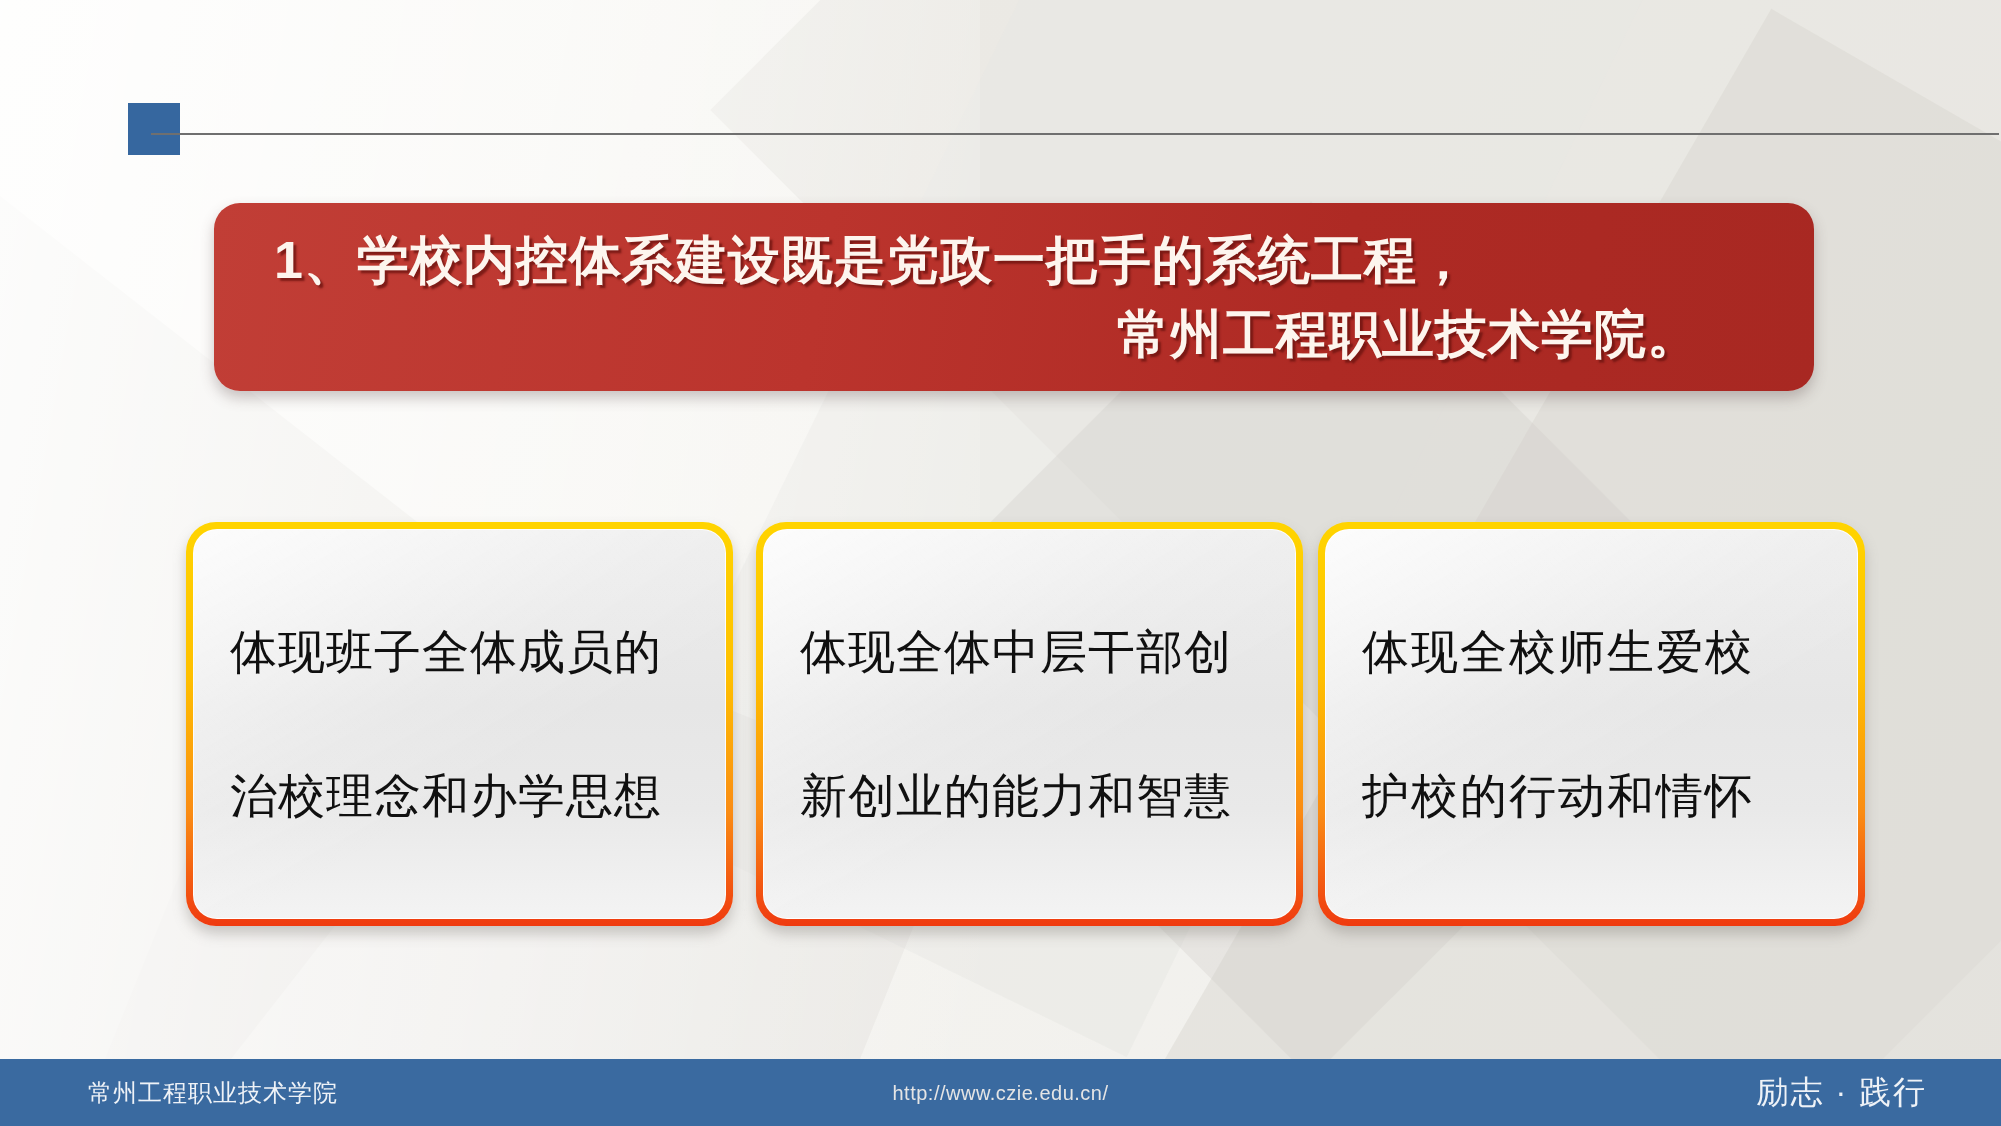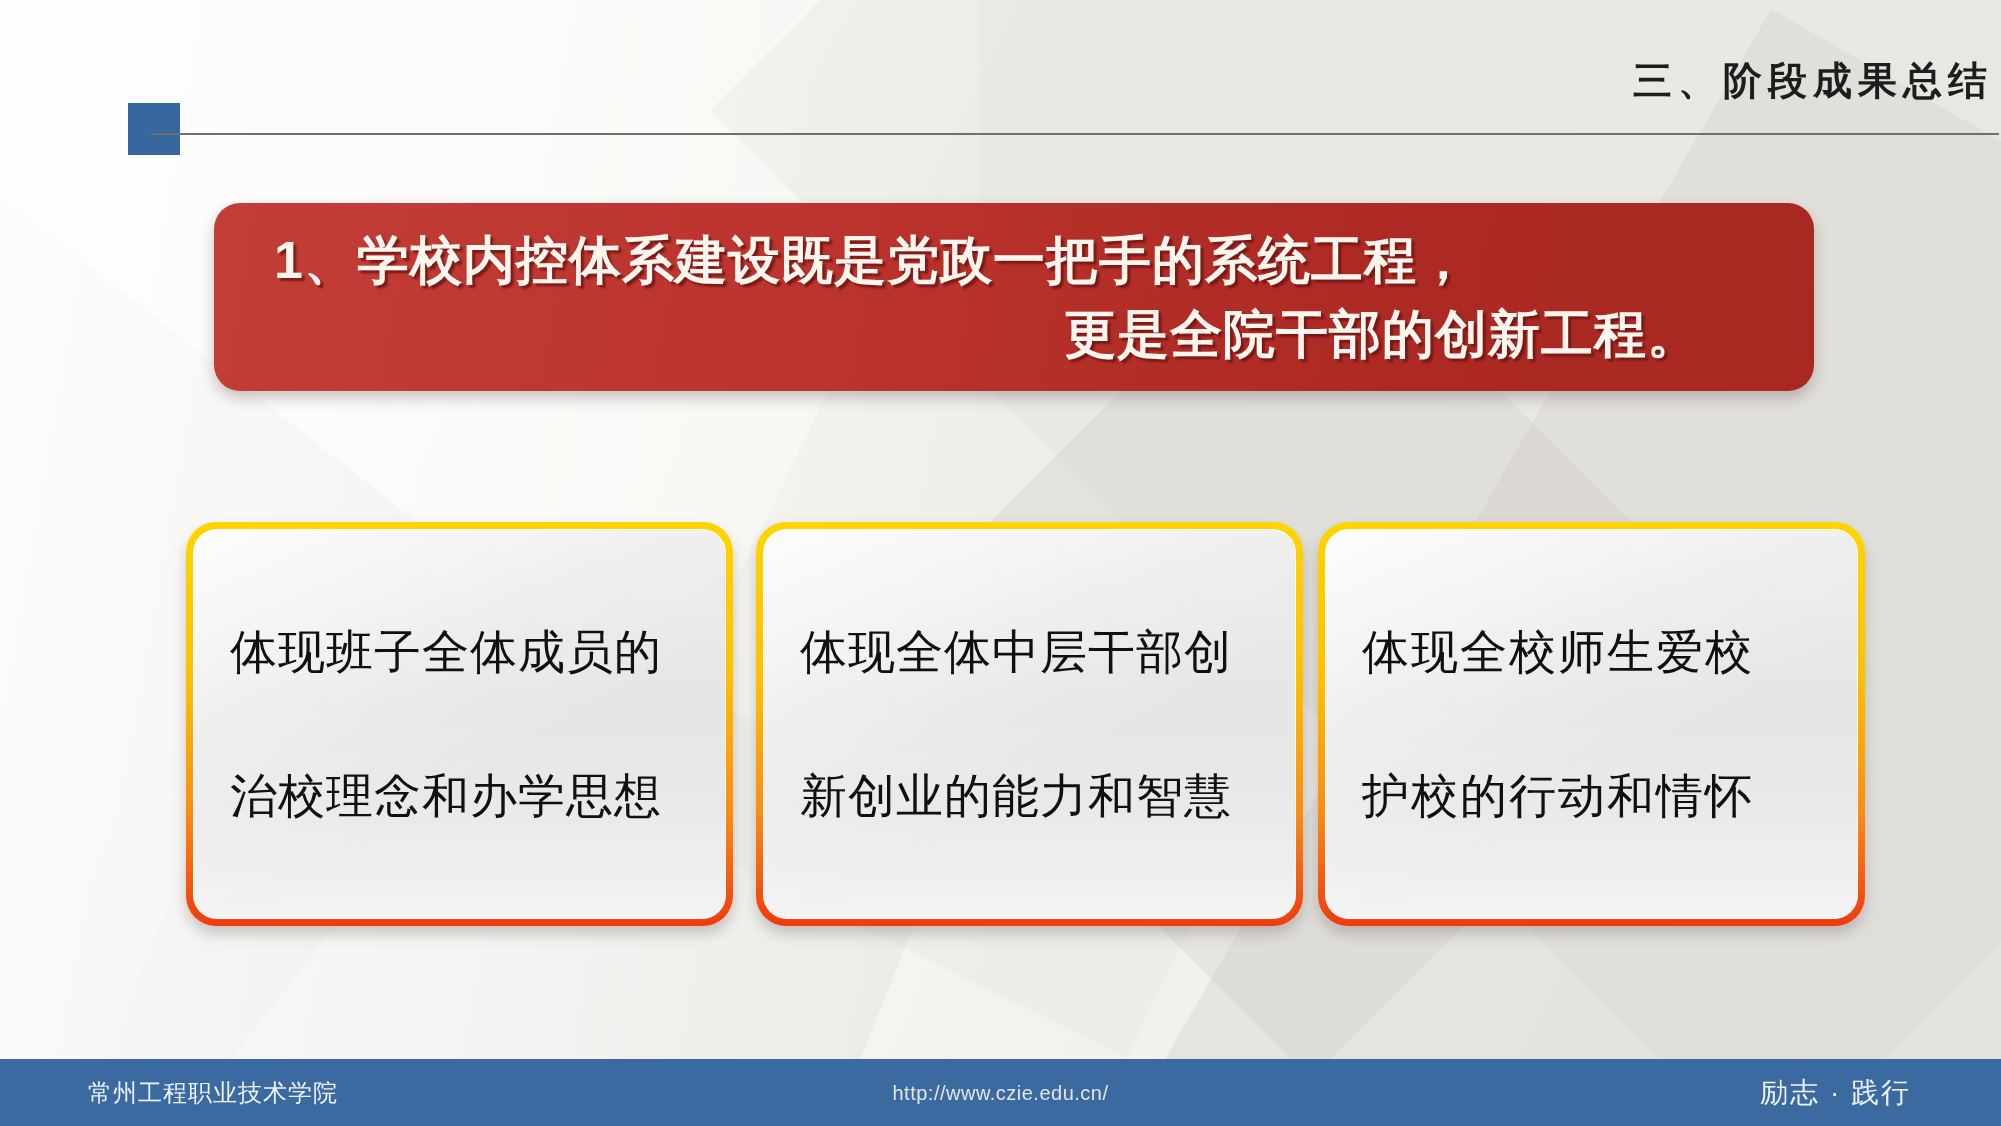--- a/index.html
+++ b/index.html
@@ -206,51 +206,50 @@
     left: 50%;
     top: 50%;
     transform: translate(-50%, -50%);
     color: #e5e5e5;
     font-size: 20px;
     letter-spacing: 0.5px;
     white-space: nowrap;
   }
   .footer-right {
     position: absolute;
-    right: 90px;
+    right: 74px;
     top: 50%;
     transform: translateY(-50%);
     color: #eef2f7;
-    font-size: 28px;
+    font-size: 32px;
     letter-spacing: 2px;
     white-space: nowrap;
   }
 </style>
 </head>
 <body>
 
 <div id="slide">
 
   <div class="bg-base"></div>
   <div class="bg-shape s1"></div>
   <div class="bg-shape s2"></div>
   <div class="bg-shape s5"></div>
   <div class="bg-shape s6"></div>
   <div class="bg-shape s3"></div>
   <div class="bg-shape s4"></div>
   <div class="bg-white-wash"></div>
 
   <div class="header-square"></div>
   <div class="header-rule"></div>
-  <div class="header-title">三、阶段成果总结</div>
 
   <div class="banner">
     <div class="banner-inner">
       <div class="banner-line l1">1、学校内控体系建设既是党政一把手的系统工程，</div>
-      <div class="banner-line l2">更是全院干部的创新工程。</div>
+      <div class="banner-line l2">常州工程职业技术学院。</div>
     </div>
   </div>
 
   <div class="cards">
 
     <div class="card c1">
       <div class="card-face">
         <div class="card-line">体现班子全体成员的</div>
         <div class="card-line">治校理念和办学思想</div>
       </div>

